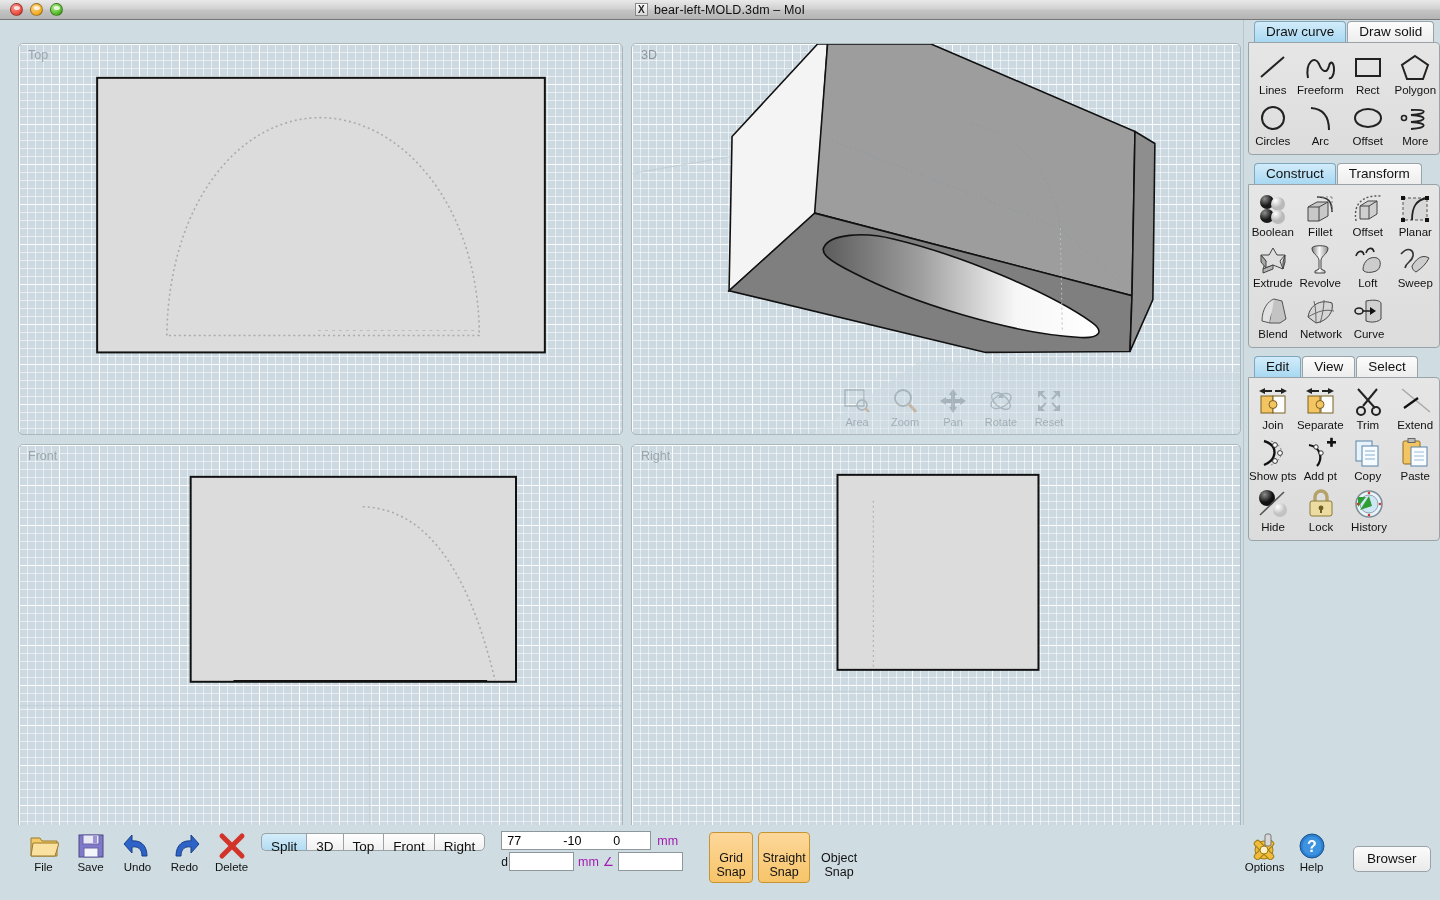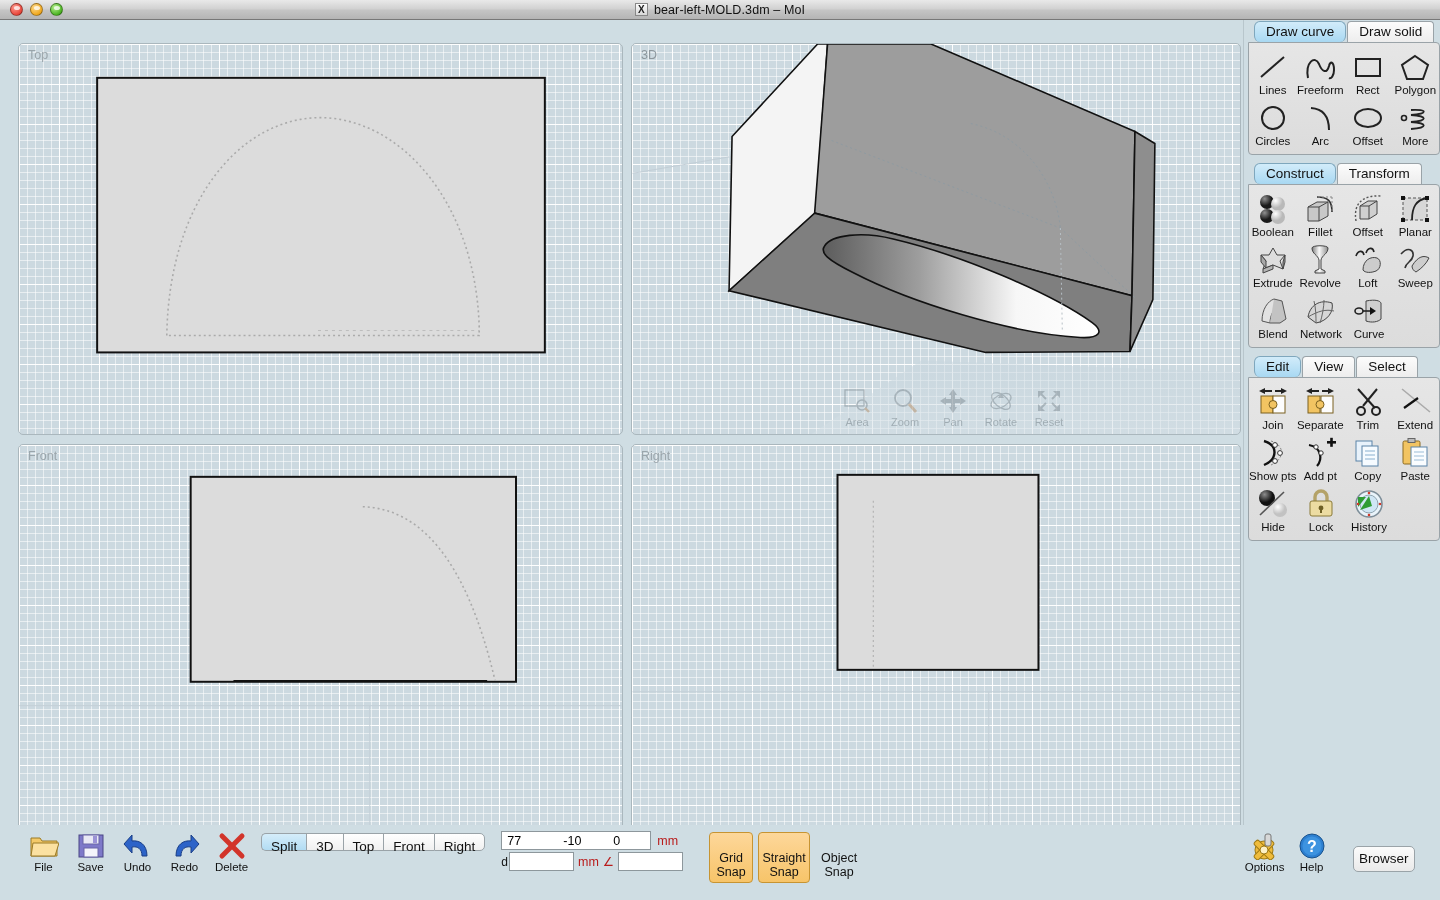--- a/index.html
+++ b/index.html
@@ -115,21 +115,20 @@
     height: 21px; line-height: 20px; padding: 0 11px;
     font-size: 13.5px; color: #111;
     border: 1px solid #9aa3a8; border-bottom: none;
     border-radius: 4px 4px 0 0;
     background: linear-gradient(to bottom, #fcfcfc, #ededed);
     margin-right: 1px; white-space: nowrap;
   }
   .tab.active {
     background: linear-gradient(to bottom, #d2ecfa, #a8d8f2);
     border-color: #7fa7bd;
-    border-radius: 6px;
   }
   .panelbody {
     border: 1px solid #9aa3a8; border-radius: 0 4px 4px 4px;
     background: linear-gradient(to bottom, #e6e6e6, #dcdcdc);
     padding: 5px 0 4px 0;
     margin-right: 0px;
   }
   .iconrow { display: flex; }
   .tool {
     width: 48px; text-align: center; padding: 2px 0 3px 0;
@@ -162,38 +161,38 @@
   .coordbox { margin-left: 16px; margin-top: 3px; }
   .coordrow1 { display: flex; align-items: center; }
   .coordrow2 { display: flex; align-items: center; margin-top: 2px; }
   .xyzfield {
     width: 150px; height: 19px; background: #fff;
     border: 1px solid #8d979c;
     display: flex; align-items: center;
     font-size: 12.5px; color: #000;
   }
   .xyzfield span { display: inline-block; padding-left: 5px; }
-  .unit { font-size: 12.5px; color: #b91c1c; margin-left: 6px; }
+  .unit { font-size: 12.5px; color: #a21caf; margin-left: 6px; }
   .dlabel { font-size: 12px; color: #111; margin-right: 1px; }
   .smallfield { width: 65px; height: 19px; background: #fff; border: 1px solid #8d979c; }
 
   .snapbtns { display: flex; gap: 5px; margin-left: 26px; margin-top: 4px; align-items: flex-start; }
   .snap {
     width: 44px; padding: 18px 0 3px 0; text-align: center;
     font-size: 12.5px; line-height: 14px; color: #111;
     border-radius: 4px;
   }
   .snap.on {
     background: linear-gradient(to bottom,#fdd79a,#f7c469);
     border: 1px solid #c79432;
   }
   .snap.off { background: transparent; border: 1px solid transparent; }
 
   .browserbtn {
-    height: 26px; line-height: 24px; padding: 0 5px;
+    height: 26px; line-height: 24px; padding: 0 13px;
     font-size: 13.5px; color: #111;
     border: 1px solid #9aa3a8; border-radius: 5px;
     background: linear-gradient(to bottom,#fbfbfb,#eaeaea);
   }
 </style>
 </head>
 <body>
 
 <div id="app">
 

